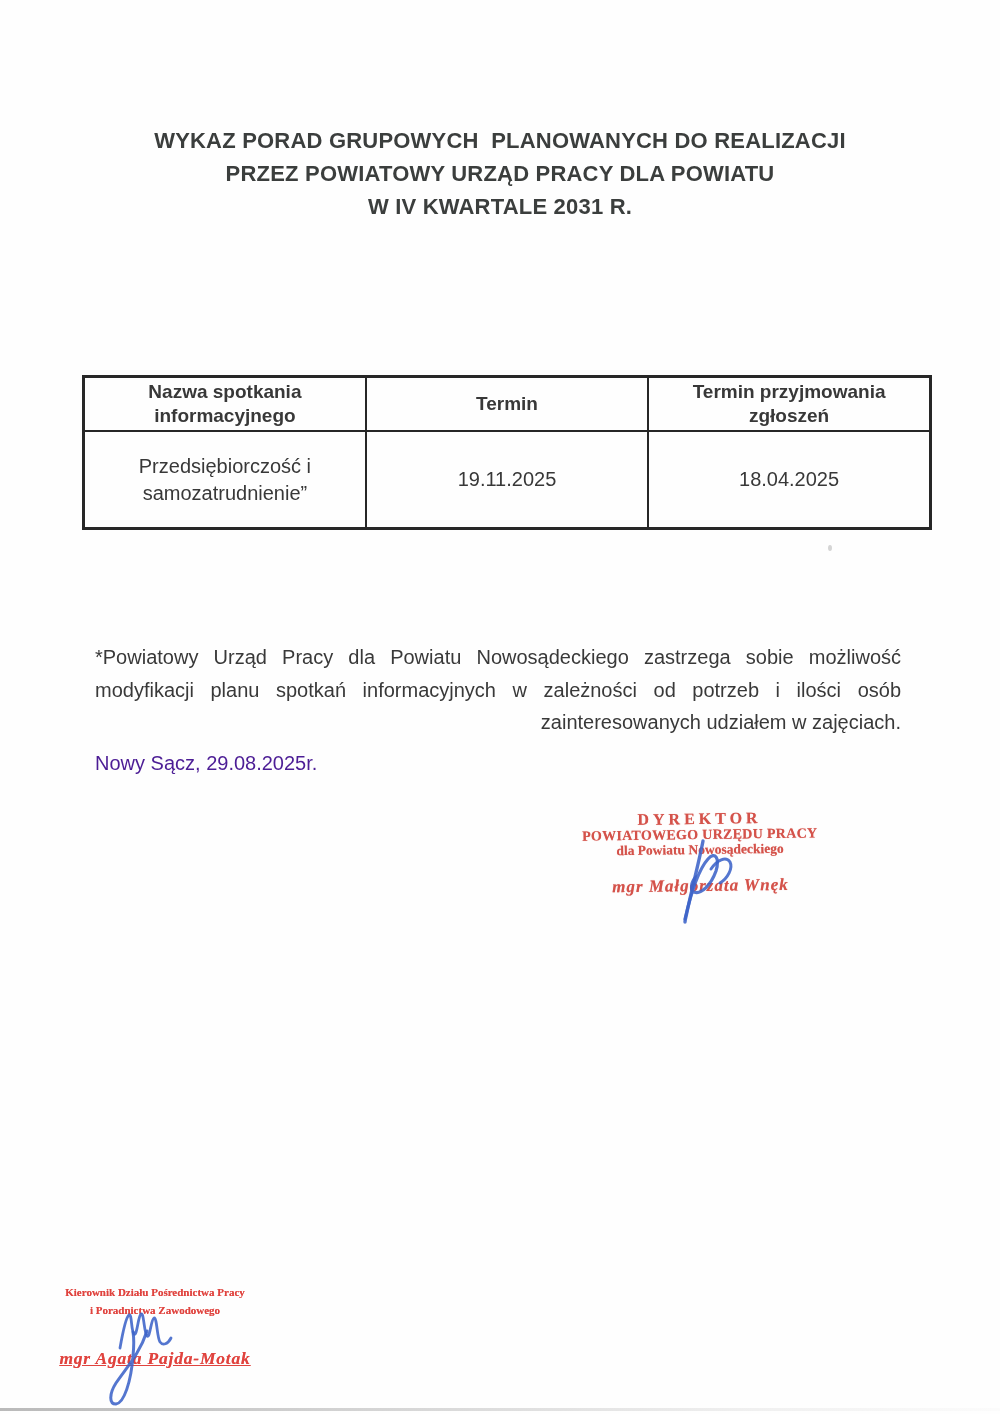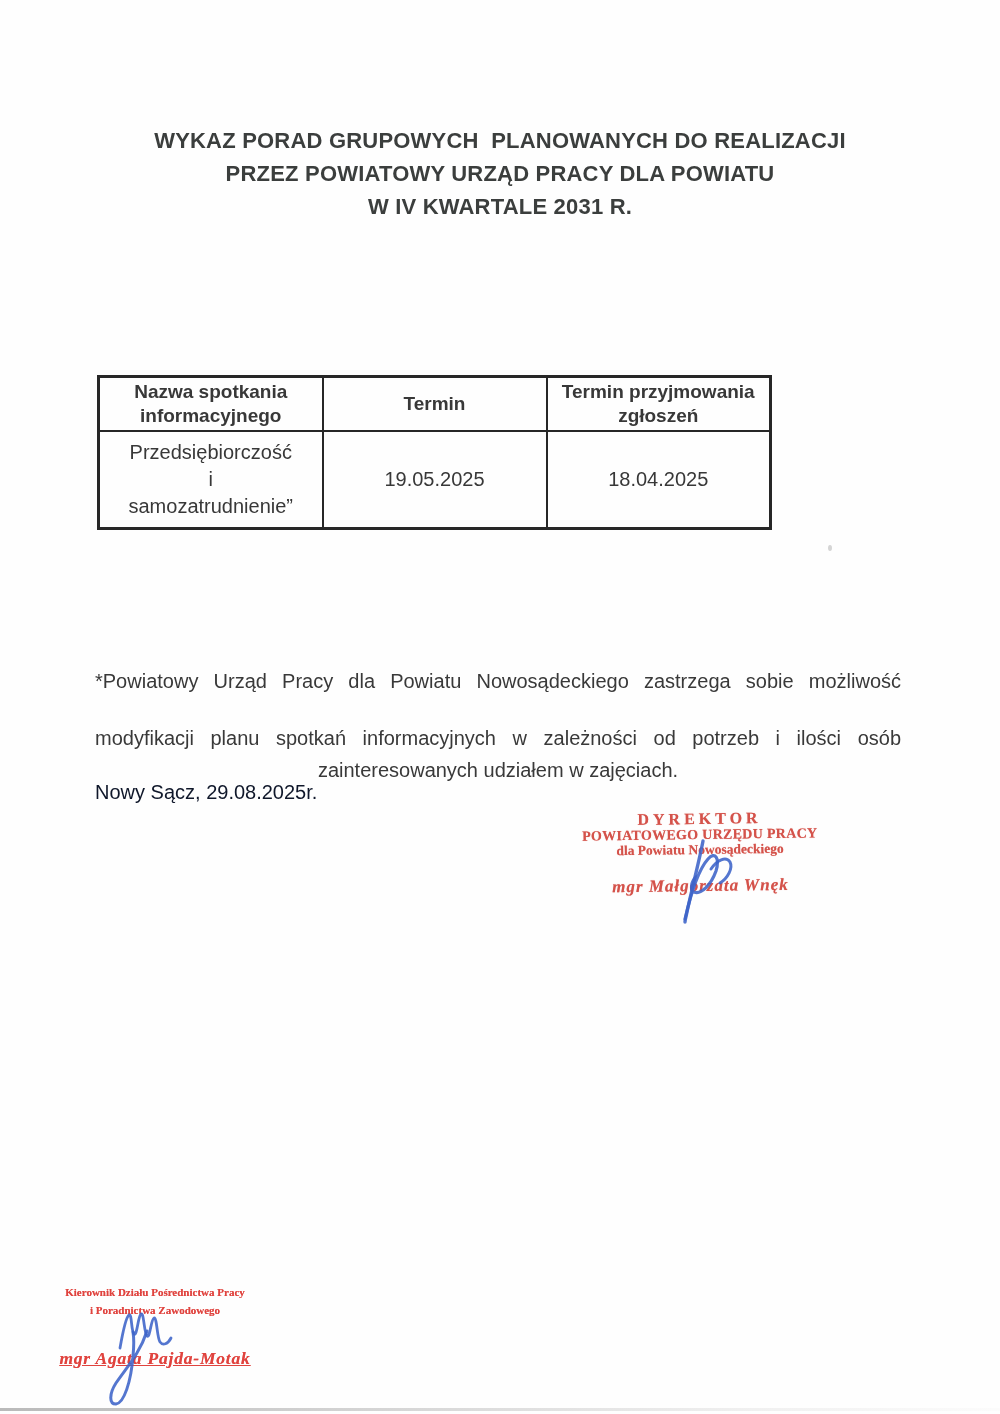--- a/index.html
+++ b/index.html
@@ -25,23 +25,23 @@
     font-size: 22px;
     line-height: 33px;
     color: #3b3e3d;
     letter-spacing: 0.2px;
   }
   .doc-title div { white-space: pre-wrap; }
 
   
   .schedule-table {
     position: absolute;
-    left: 97px;
+    left: 82px;
     top: 375px;
-    width: 675px;
+    width: 850px;
     border-collapse: collapse;
     table-layout: fixed;
   }
   .schedule-table th, .schedule-table td {
     border: 2px solid #272727;
     text-align: center;
     vertical-align: middle;
     color: #383838;
   }
   .schedule-table th {
@@ -63,30 +63,29 @@
   
   .footnote {
     position: absolute;
     left: 95px;
     top: 641px;
     width: 806px;
     font-size: 20px;
     line-height: 32.5px;
     color: #393939;
   }
-  .footnote .jline { text-align: justify; text-align-last: justify; margin-top: 24px; }
-  .footnote .lline { text-align: center; }
+  .footnote .jline { text-align: justify; text-align-last: justify; }
+  .footnote .lline { text-align: right; }
 
   .date-line {
     position: absolute;
     left: 95px;
     top: 752px;
     font-size: 20px;
-    color: #0f172a;
-    margin-top: 29px;
+    color: #4c1d95;
   }
 
   
   .director-stamp {
     position: absolute;
     left: 578px;
     top: 810px;
     width: 244px;
     text-align: center;
     font-family: "Liberation Serif", serif;
@@ -179,21 +178,21 @@
     <thead>
       <tr>
         <th>Nazwa spotkania informacyjnego</th>
         <th>Termin</th>
         <th>Termin przyjmowania zgłoszeń</th>
       </tr>
     </thead>
     <tbody>
       <tr>
         <td>Przedsiębiorczość i samozatrudnienie”</td>
-        <td>19.05.2025</td>
+        <td>19.11.2025</td>
         <td>18.04.2025</td>
       </tr>
     </tbody>
   </table>
 
   <div class="footnote">
     <div class="jline">*Powiatowy Urząd Pracy dla Powiatu Nowosądeckiego zastrzega sobie możliwość</div>
     <div class="jline">modyfikacji planu spotkań informacyjnych w zależności od potrzeb i ilości osób</div>
     <div class="lline">zainteresowanych udziałem w zajęciach.</div>
   </div>

